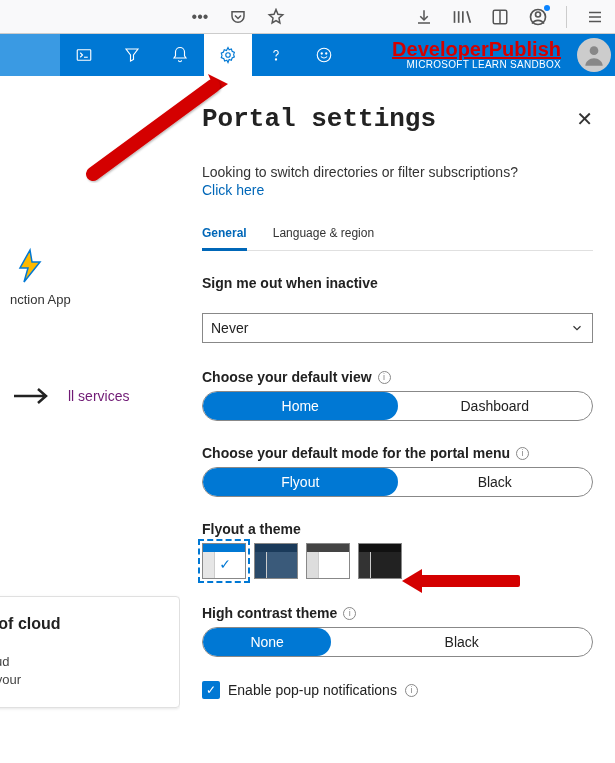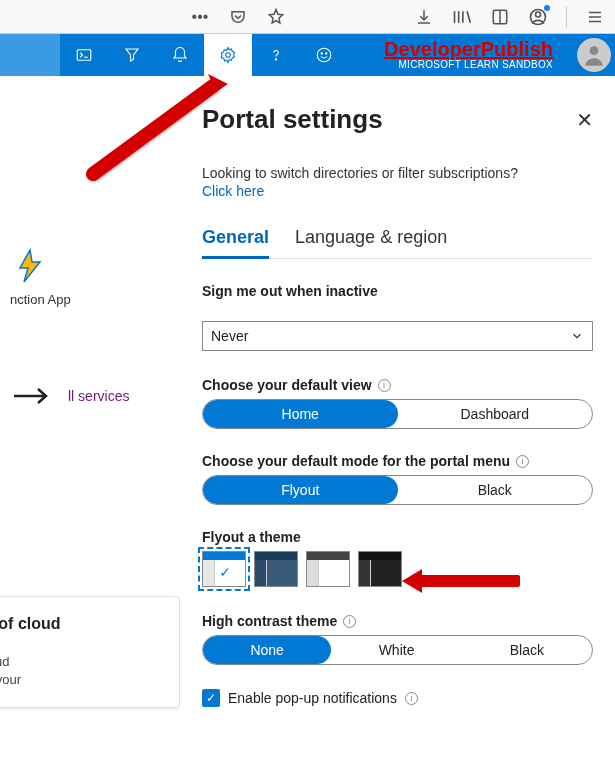--- a/index.html
+++ b/index.html
@@ -11,46 +11,46 @@
   .bb-right { display: flex; align-items: center; gap: 18px; }
   .bb-icon { width: 20px; height: 20px; display: flex; align-items: center; justify-content: center; color: #555; }
   .bb-divider { width: 1px; height: 22px; background: #ccc; }
 
   
   .topbar { height: 42px; background: #0078d4; display: flex; align-items: center; position: relative; }
   .topbar-search { width: 60px; height: 42px; background: #3a9ae3; border: none; }
   .topbar-icons { display: flex; align-items: center; height: 100%; }
   .tb-btn { width: 48px; height: 42px; display: flex; align-items: center; justify-content: center; color: #fff; }
   .tb-btn.active { background: #fff; color: #0078d4; }
-  .brand-area { flex: 1; display: flex; flex-direction: column; align-items: flex-end; justify-content: center; padding-right: 24px; }
+  .brand-area { flex: 1; display: flex; flex-direction: column; align-items: flex-end; justify-content: center; padding-right: 16px; }
   .brand-main { color: #d40000; font-size: 20px; font-weight: bold; text-decoration: underline; text-decoration-color: #d40000; line-height: 1; }
   .brand-sub { color: #fff; font-size: 10px; letter-spacing: 0.3px; line-height: 1.2; }
   .avatar { width: 34px; height: 34px; border-radius: 50%; background: #ccc; display: flex; align-items: center; justify-content: center; margin-right: 4px; }
 
   
   .left-frag { position: absolute; left: 0; top: 76px; width: 216px; height: 680px; border-right: 1px solid #e0e0e0; }
   .func-app { position: absolute; top: 170px; left: 10px; text-align: center; }
   .func-app .txt { font-size: 13px; color: #333; margin-top: 6px; }
   .arrow-row { position: absolute; top: 310px; left: 12px; display: flex; align-items: center; gap: 16px; }
   .link-blue { color: #701a75; font-size: 14px; }
   .card-frag { position: absolute; top: 520px; left: -30px; width: 210px; border: 1px solid #e0e0e0; border-radius: 4px; padding: 18px 14px; box-shadow: 0 1px 3px rgba(0,0,0,0.1);}
   .card-frag .h { font-size: 16px; font-weight: 600; color: #222; margin-bottom: 20px;}
   .card-frag .row { font-size: 13px; color: #444; line-height: 1.4; }
 
   
   .panel { position: absolute; left: 180px; top: 76px; right: 0; bottom: 0; padding: 28px 22px 10px 22px; background: #fff; overflow: hidden;}
   .panel-head { display: flex; justify-content: space-between; align-items: center; margin-bottom: 30px; }
-  .panel-title { font-size: 26px; font-weight: 600; color: #222; }
+  .panel-title { font-size: 26px; font-weight: 600; color: #222; font-family: Liberation Mono, monospace; }
   .close-x { font-size: 20px; color: #333; cursor: pointer; }
 
   .hint { font-size: 14px; color: #333; }
   .hint-link { font-size: 14px; color: #0067b8; display: block; margin-top: 2px; margin-bottom: 28px;}
 
   .tabs { display: flex; gap: 26px; border-bottom: 1px solid #e0e0e0; margin-bottom: 24px;}
-  .tab { font-size: 18px; color: #333; padding-bottom: 8px; }
+  .tab { font-size: 12px; color: #333; padding-bottom: 8px; }
   .tab.active { color: #0067b8; font-weight: 600; border-bottom: 3px solid #0067b8; margin-bottom: -1px;}
 
   .field-label { font-size: 14px; font-weight: 600; color: #222; margin-bottom: 6px; display: flex; align-items: center; gap: 6px;}
   .info-icon { width: 13px; height: 13px; border: 1px solid #888; border-radius: 50%; display: inline-flex; align-items: center; justify-content: center; font-size: 9px; color: #888; font-weight: normal;}
 
   .select { width: 100%; height: 30px; border: 1px solid #888; padding: 0 8px; font-size: 14px; color: #222; display: flex; align-items: center; justify-content: space-between; margin-bottom: 26px; background: #fff; margin-top: 22px;}
 
   .seg { display: flex; border: 1px solid #888; border-radius: 16px; overflow: hidden; height: 30px; margin-bottom: 24px; }
   .seg .opt { flex: 1; display: flex; align-items: center; justify-content: center; font-size: 14px; color: #222; }
   .seg .opt.sel { background: #0078d4; color: #fff; border-radius: 16px; }
@@ -277,21 +277,20 @@
         <div class="main"></div>
       </div>
   </div>
 
   <div class="field-label">
     <span>High contrast theme</span>
     <span class="info-icon">i</span>
   </div>
   <div class="seg three">
     <div class="opt sel" style="flex:0 0 33%;">None</div>
-    <div class="opt">White</div>
     <div class="opt">Black</div>
   </div>
 
   <div class="chk-row">
     <div class="chk">✓</div>
     <span>Enable pop-up notifications</span>
     <span class="info-icon">i</span>
   </div>
 </div>
 

